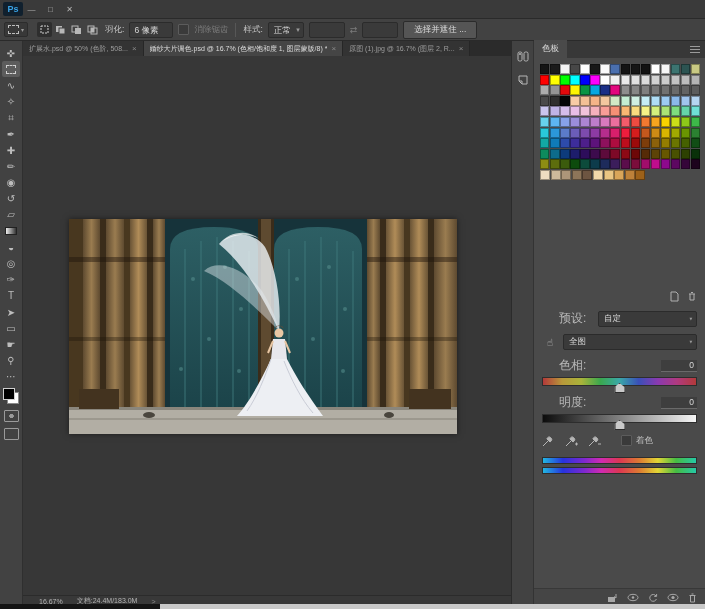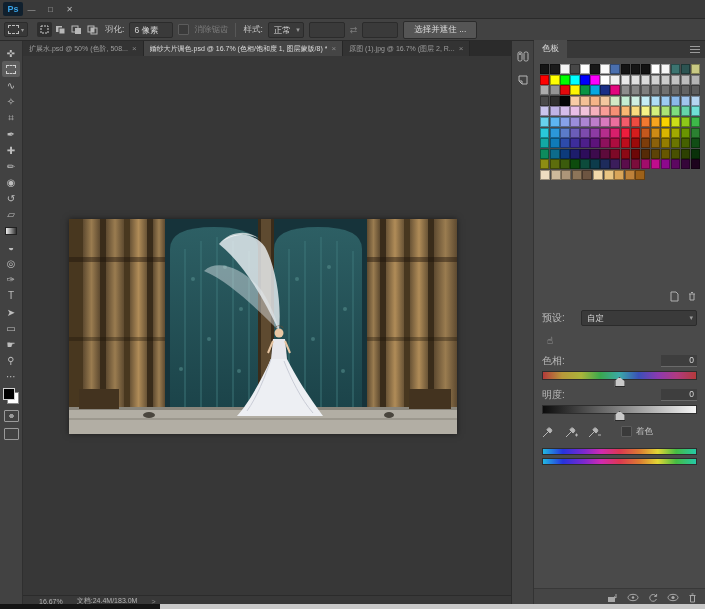--- a/index.html
+++ b/index.html
@@ -83,22 +83,22 @@
   .foot-icon{display:flex;align-items:center;justify-content:center;}
 
   
   .props-wrap{flex:1;display:flex;flex-direction:column;min-height:0;}
   .props-body{flex:1;background:#4a4a4a;padding:6px 8px 0;display:flex;flex-direction:column;min-height:0;}
   .adj-header{display:flex;align-items:center;gap:5px;margin-bottom:8px;}
   .adj-thumb{width:17px;height:13px;background:#2e2e2e;border:1px solid #1e1e1e;background-image:linear-gradient(#8a8a8a 0 0),linear-gradient(#8a8a8a 0 0);background-size:9px 1px,5px 1px;background-position:3px 4px,3px 8px;background-repeat:no-repeat;}
   .mask-thumb{width:13px;height:13px;background:radial-gradient(circle at 50% 50%, #f2f2f2 3px, #161616 3.5px);border:1px solid #6a6a6a;}
   .adj-title{font-size:8.5px;color:#d6d6d6;}
   .prop-row{display:flex;align-items:center;gap:5px;margin-bottom:7px;}
-  .prop-label{font-size:10px;color:#b9b9b9;width:34px;flex:0 0 auto;}
-  .prop-select{flex:1;}
+  .prop-label{font-size:12px;color:#b9b9b9;width:34px;flex:0 0 auto;margin-left:17px;}
+  .prop-select{flex:1;font-family:Liberation Mono, monospace;}
   .finger{width:16px;height:14px;display:flex;align-items:center;justify-content:center;color:#c5c5c5;font-size:10px;flex:0 0 auto;}
   .slider-block{margin-bottom:8px;}
   .slider-head{display:flex;align-items:center;justify-content:space-between;margin-bottom:3px;}
   .slider-value{background:#3e3e3e;border-bottom:1px solid #6a6a6a;min-width:30px;text-align:right;font-size:8.5px;color:#d9d9d9;padding:0 3px;height:11px;line-height:11px;}
   .track{position:relative;height:7px;border:1px solid #2d2d2d;}
   .track .thumb{position:absolute;top:5px;width:9px;height:8px;background:#c9c9c9;transform:translateX(-50%);clip-path:polygon(50% 0,100% 45%,100% 100%,0 100%,0 45%);border:1px solid #2a2a2a;}
   .hue-track{background:linear-gradient(90deg,#b33a3a,#b8983a,#aab43a,#3aa84e,#3aa8a8,#3a50b8,#8a3ab0,#b03a80,#b33a3a);}
   .sat-track{background:linear-gradient(90deg,#351010,#62201c,#a52a24,#da3530);}
   .light-track{background:linear-gradient(90deg,#0c0c0c,#f5f5f5);}
   .dropper-row{display:flex;align-items:center;gap:9px;margin:3px 0 8px;}
@@ -563,20 +563,21 @@
         </div>
 
         <div class="props-wrap">
           <div class="props-body">
             <div class="prop-row">
               <span class="prop-label">预设:</span>
               <span class="select prop-select">自定</span>
             </div>
             <div class="prop-row">
               <span class="finger">☝</span>
+              <span class="select prop-select">全图</span>
             </div>
 
             <div class="slider-block">
               <div class="slider-head">
                 <span class="prop-label">色相:</span>
                 <span class="slider-value">0</span>
               </div>
               <div class="track hue-track">
                   <span class="thumb" style="left: 50%;"></span>
                 </div>

